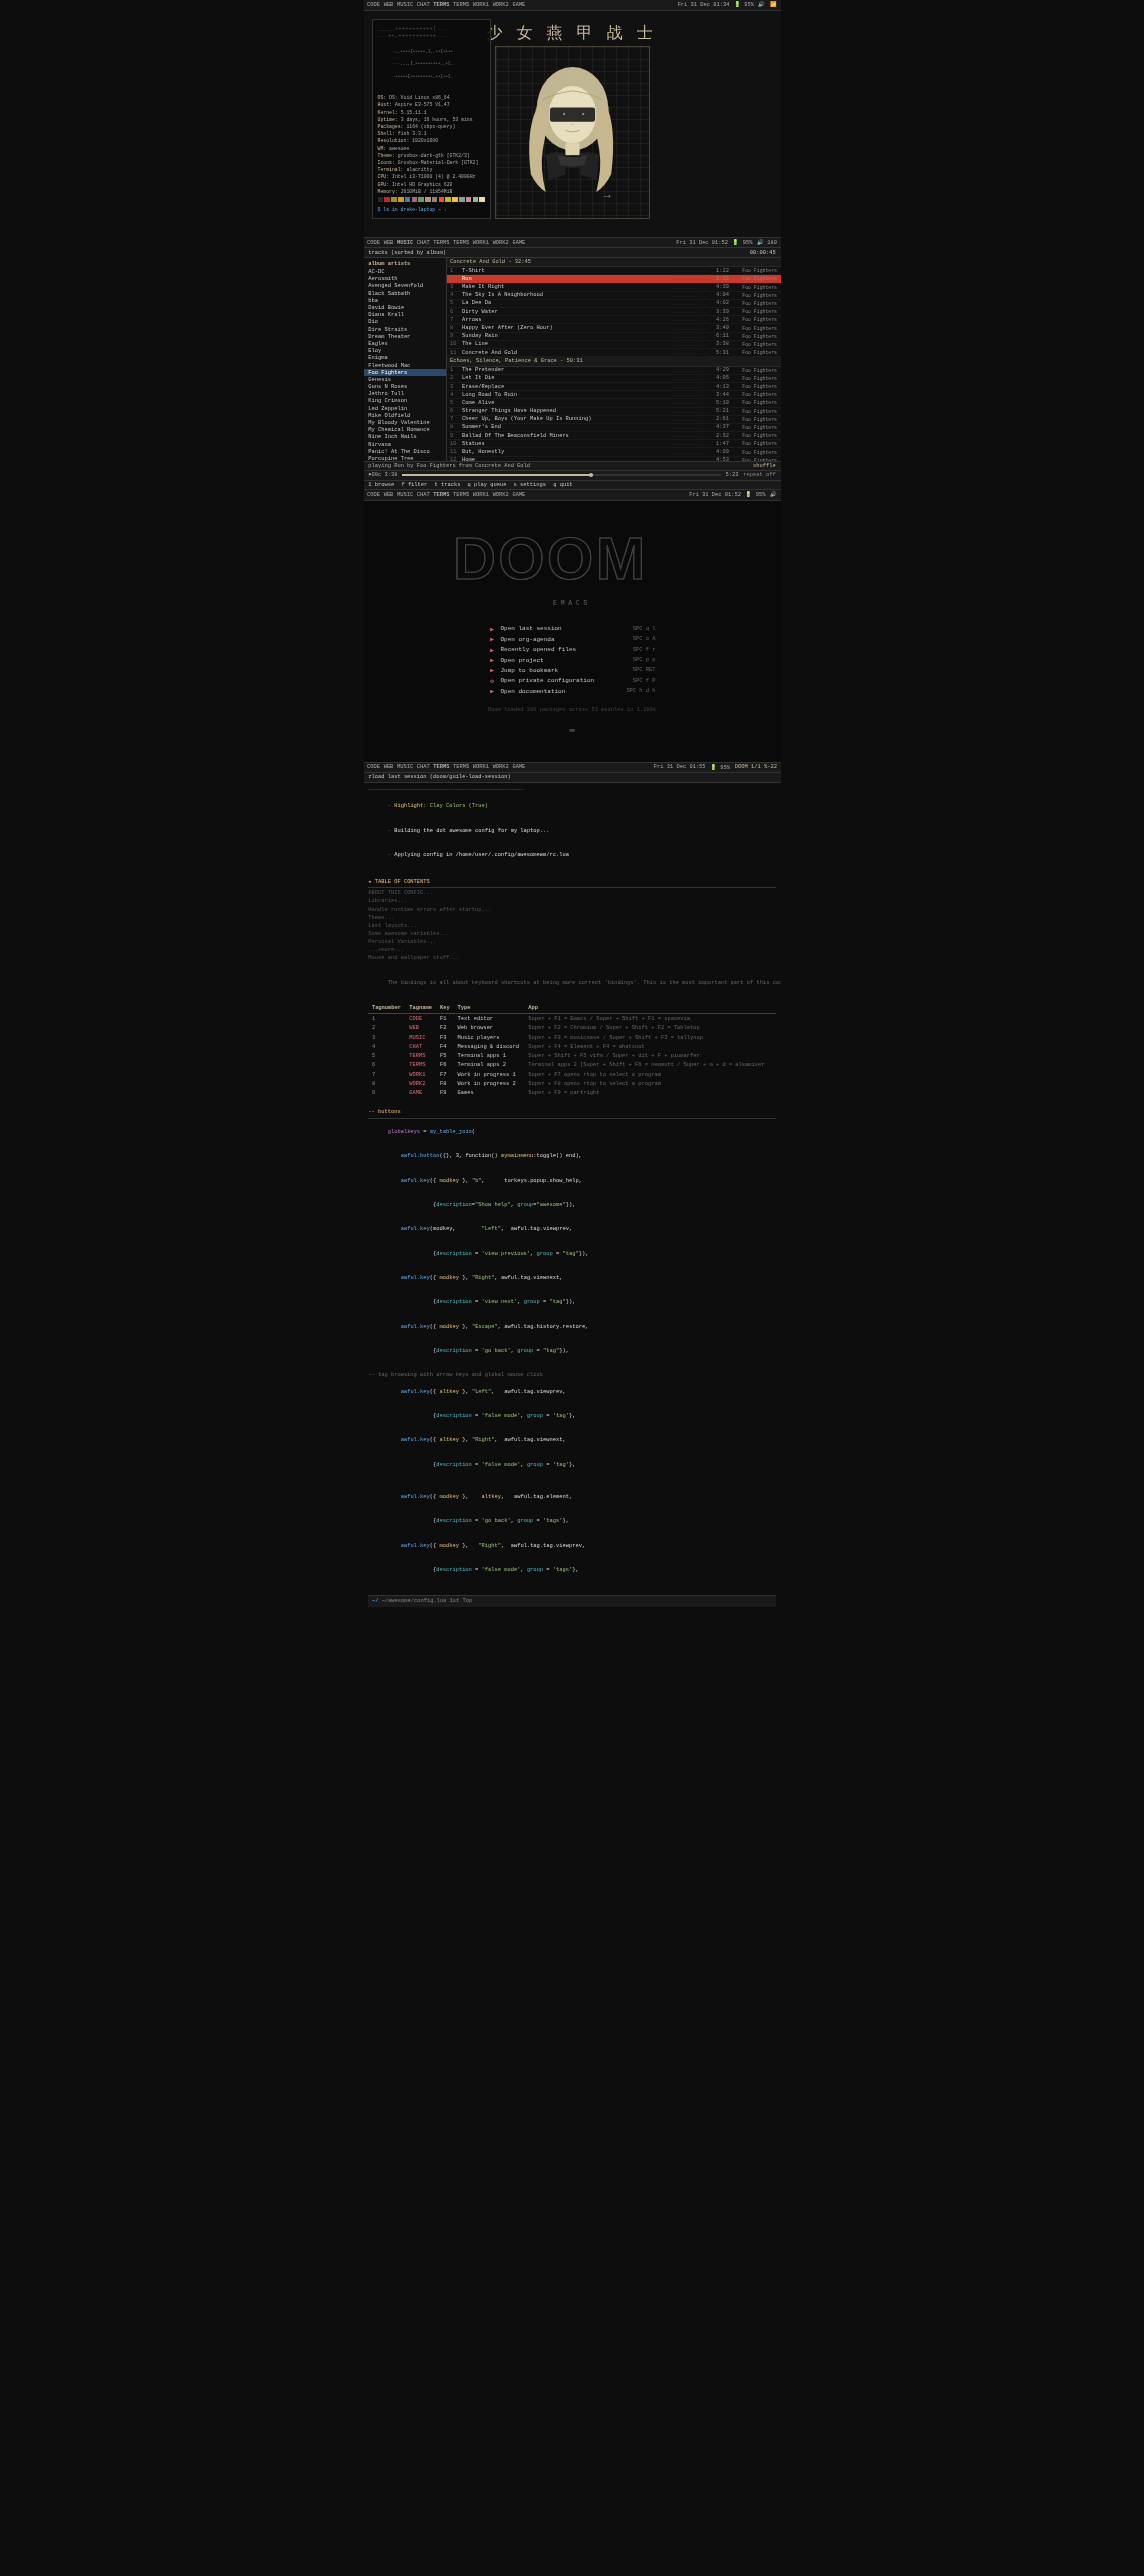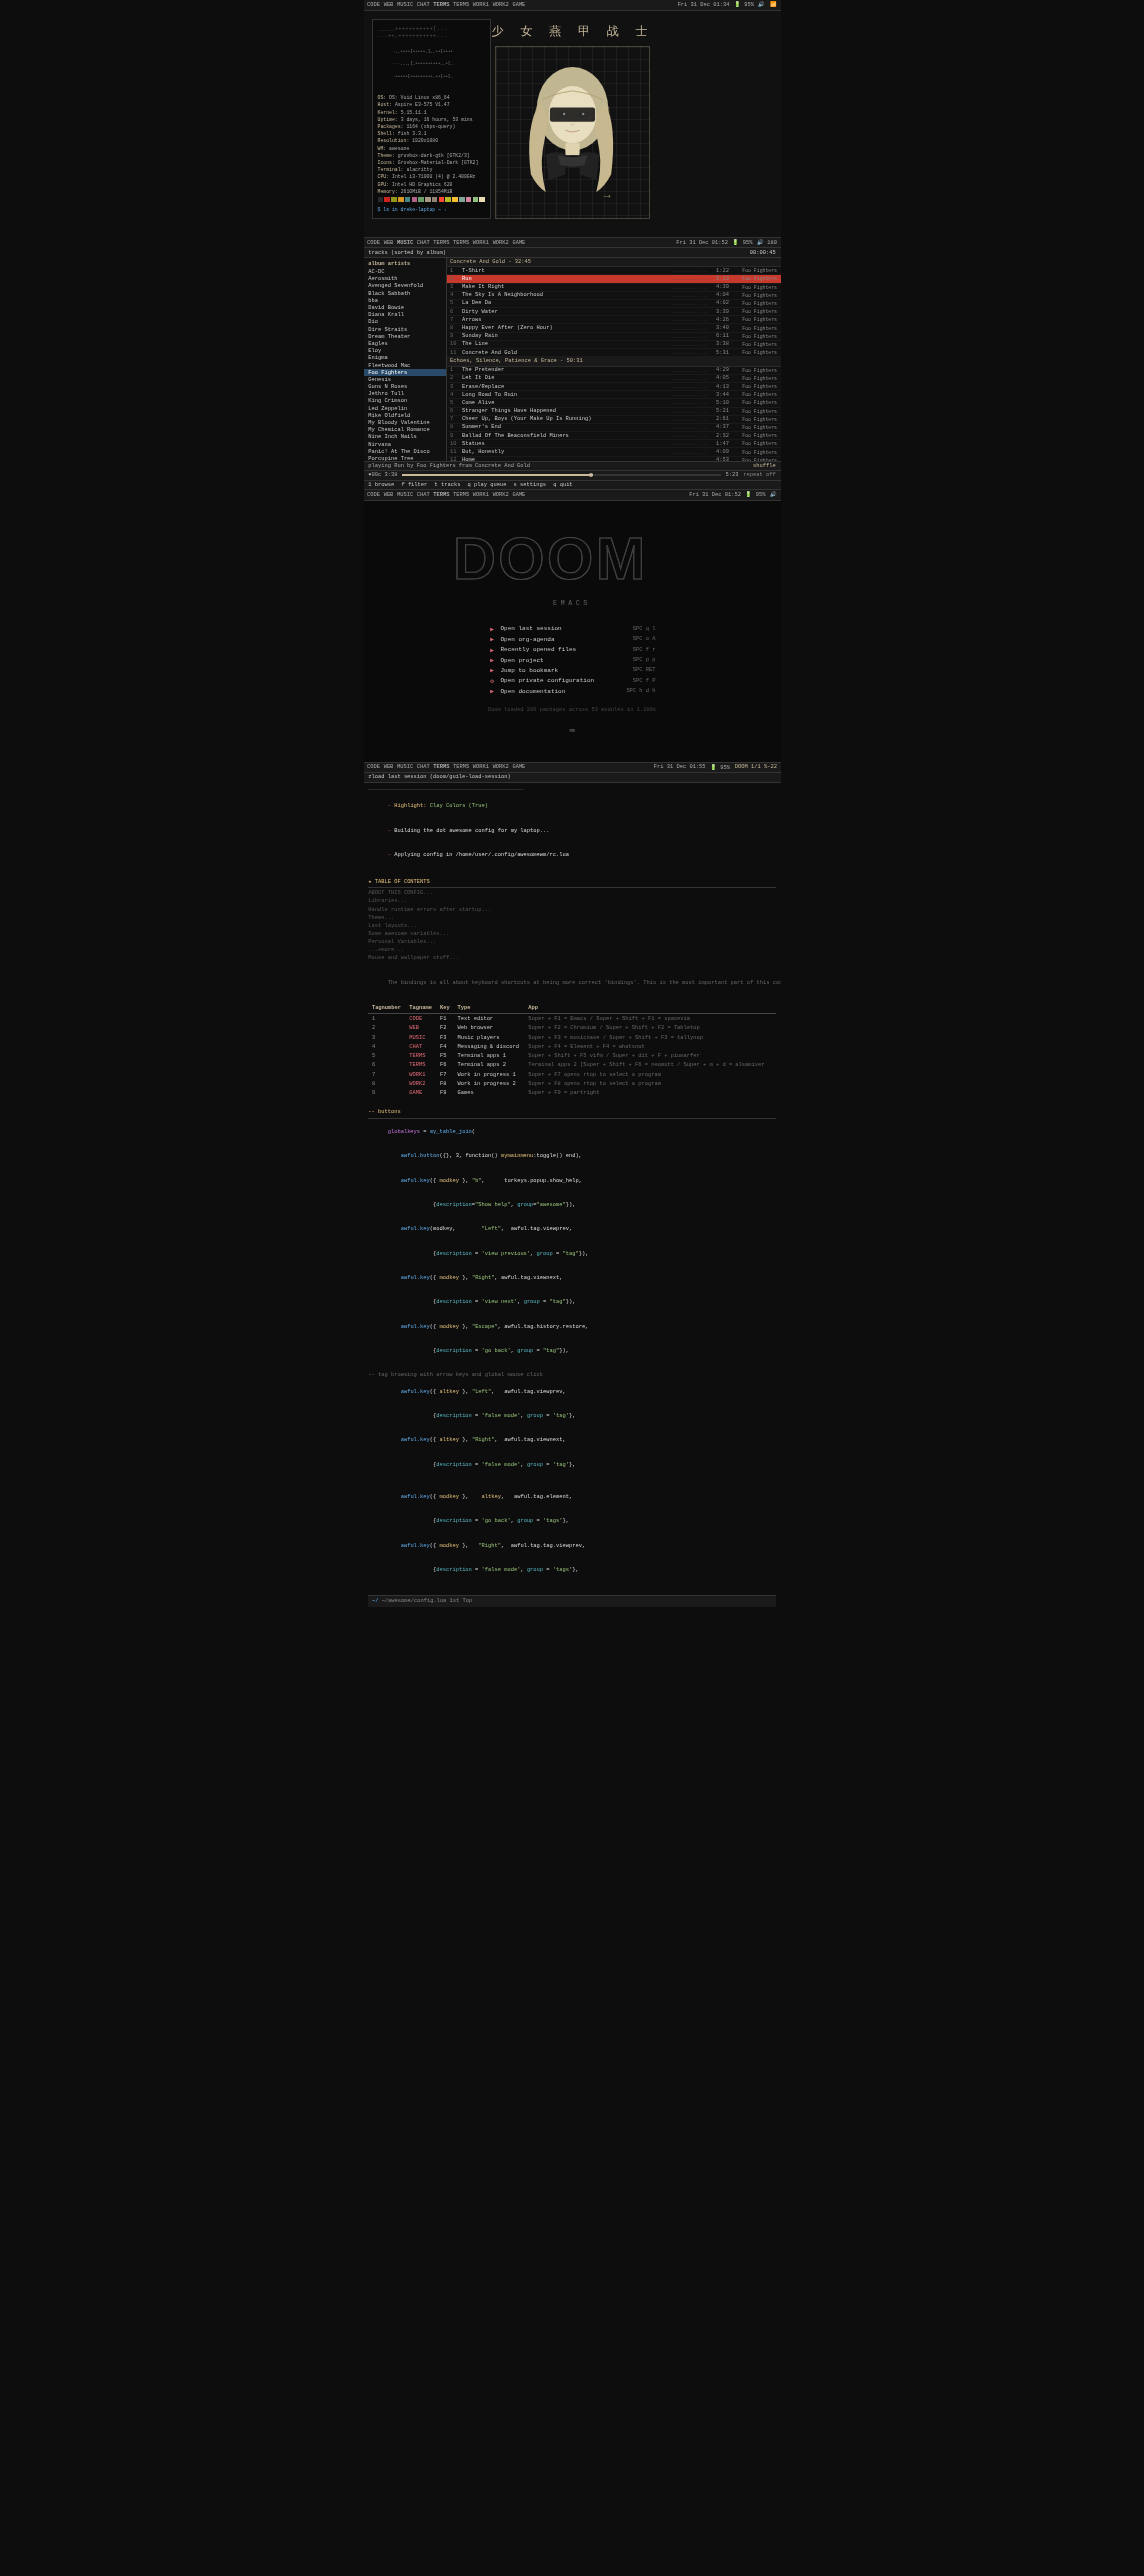--- a/index.html
+++ b/index.html
@@ -43,23 +43,23 @@
       padding: 12px 0;
       min-height: 227px;
       position: relative;
     }
     .anime-title {
       position: absolute;
       top: 12px;
       left: 50%;
       transform: translateX(-50%);
       color: #c8b89a;
-      font-size: 12px;
+      font-size: 16px;
       letter-spacing: 4.8px;
-      font-family: Liberation Mono, monospace;
+      font-family: Liberation Sans, sans-serif;
       white-space: nowrap;
     }
     .anime-artwork {
       width: 155px;
       height: 173px;
       position: relative;
       margin-top: 18px;
     }
     .anime-grid-bg {
       position: absolute;

